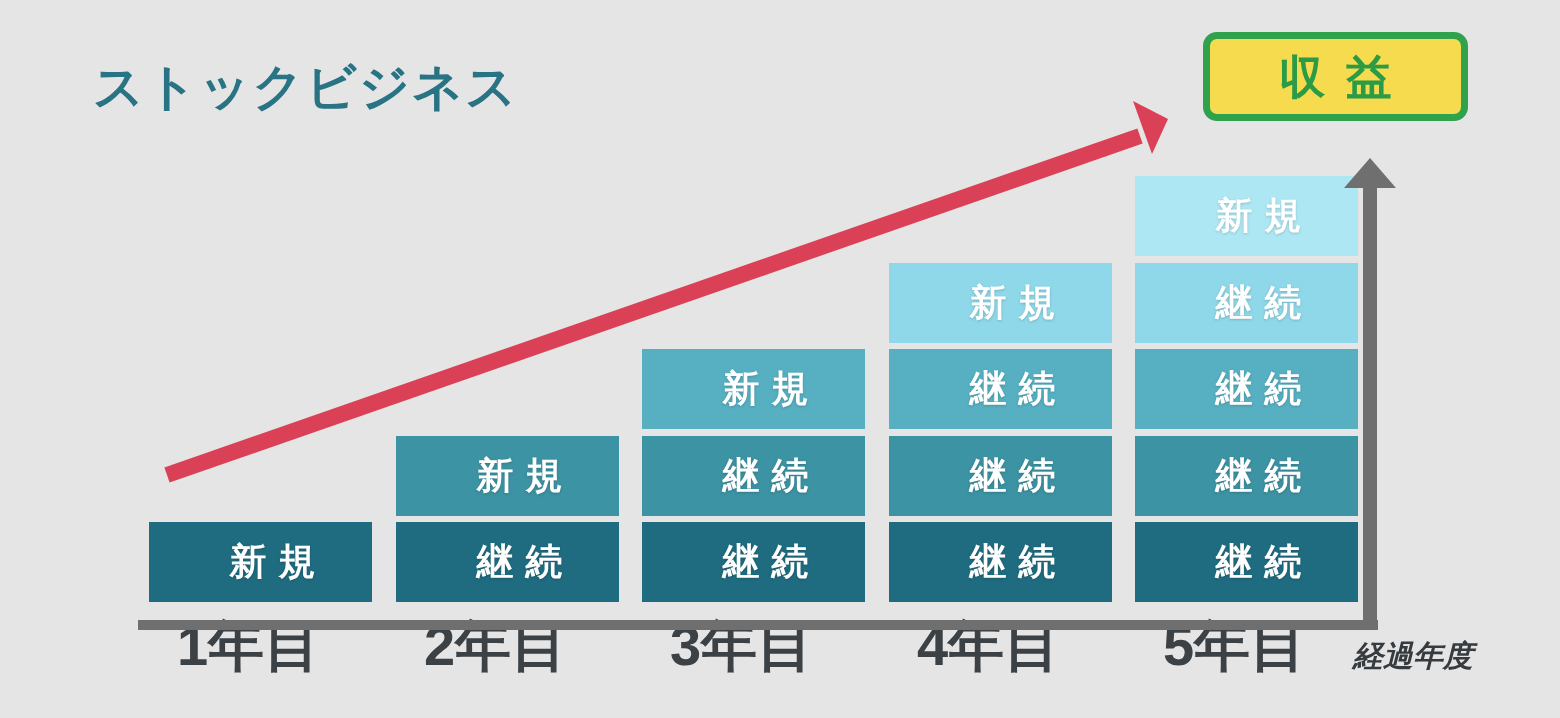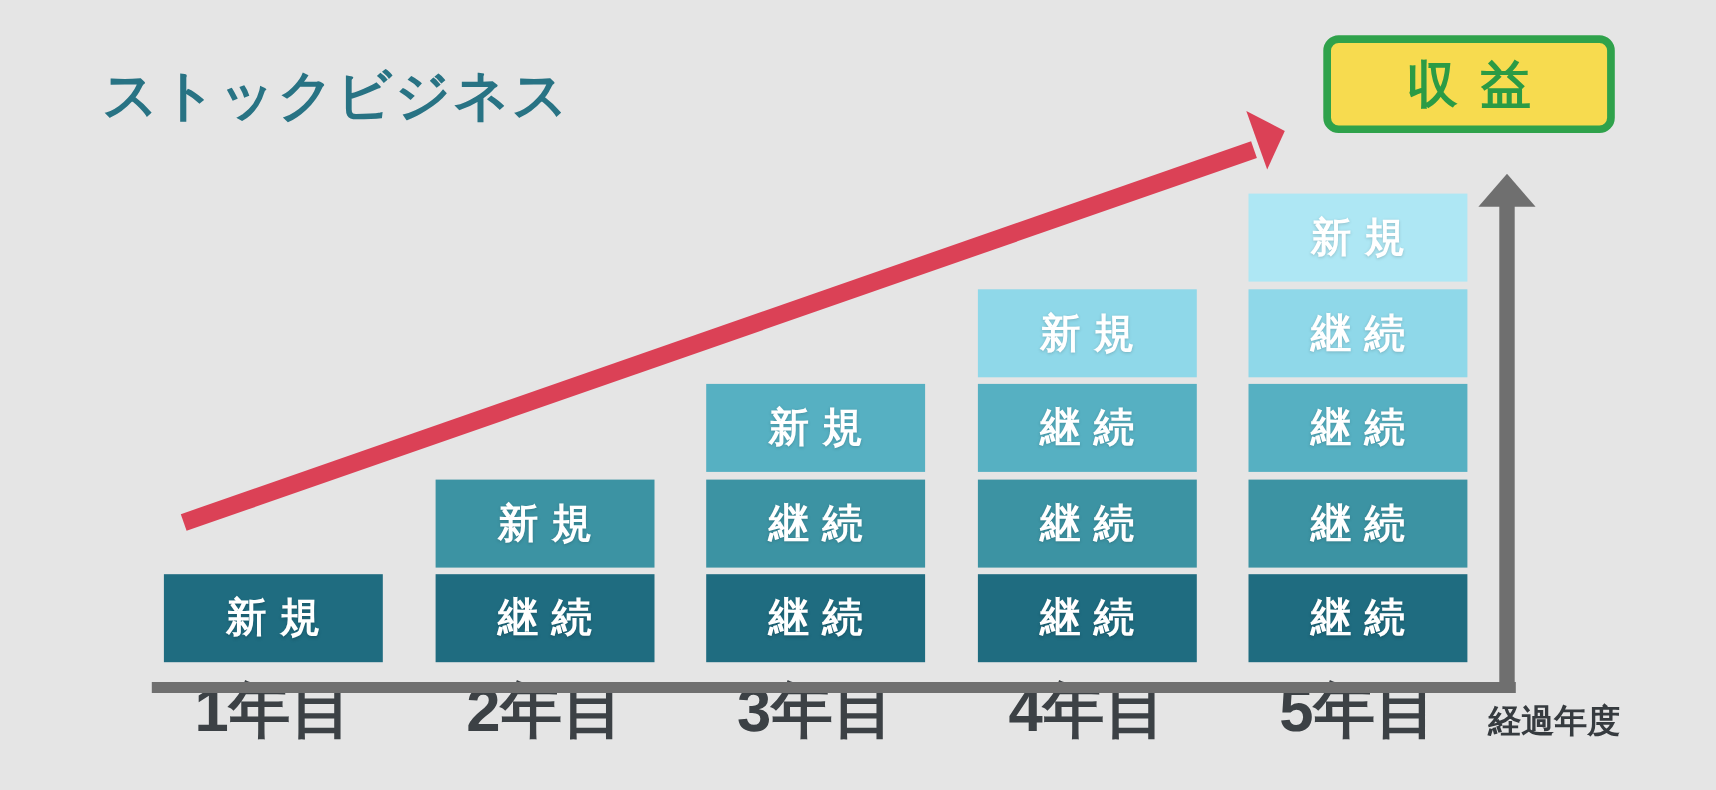--- a/index.html
+++ b/index.html
@@ -27,20 +27,21 @@
     letter-spacing:0.45em;text-indent:0.45em;
     line-height:1;
   }
   .arrow-svg{position:absolute;left:0;top:0;width:1560px;height:718px;pointer-events:none;}
   .block{
     position:absolute;width:199px;height:80px;
     display:flex;align-items:center;justify-content:center;
     color:#ffffff;font-size:37px;font-weight:700;
     letter-spacing:0.32em;text-indent:0.32em;
     text-shadow:0 1px 3px rgba(0,0,0,0.18);
+    padding-left:24px;
   }
   .x-axis{
     position:absolute;left:138px;top:620px;
     width:1240px;height:10px;
   }
   .y-axis-shaft{
     position:absolute;left:1363px;top:186px;
     width:14px;height:444px;
   }
   .y-axis-head{
@@ -98,15 +99,15 @@
       <div class="block" style="left: 1135px; top: 349px; width: 199px; height: 80px; background: rgb(86, 176, 194); color: rgb(255, 255, 255);">継続</div>
       <div class="block" style="left: 1135px; top: 263px; width: 199px; height: 80px; background: rgb(143, 216, 233); color: rgb(255, 255, 255);">継続</div>
       <div class="block" style="left: 1135px; top: 176px; width: 199px; height: 80px; background: rgb(174, 231, 244); color: rgb(255, 255, 255);">新規</div>
       <div class="year-label" style="left: 1234.5px; color: rgb(60, 65, 69); text-align: right;">5年目</div>
     </div>
 
   <div class="x-axis" style="background: rgb(111, 111, 111);"></div>
   <div class="y-axis-shaft" style="background: rgb(111, 111, 111);"></div>
   <div class="y-axis-head" style="border-bottom-color: rgb(111, 111, 111);"></div>
 
-  <div class="elapsed-label" style="color: rgb(54, 59, 63);">経過年度</div>
+  <div class="elapsed-label" style="color: rgb(54, 59, 63); font-style: italic;">経過年度</div>
 
 </div>
 
 </body></html>

